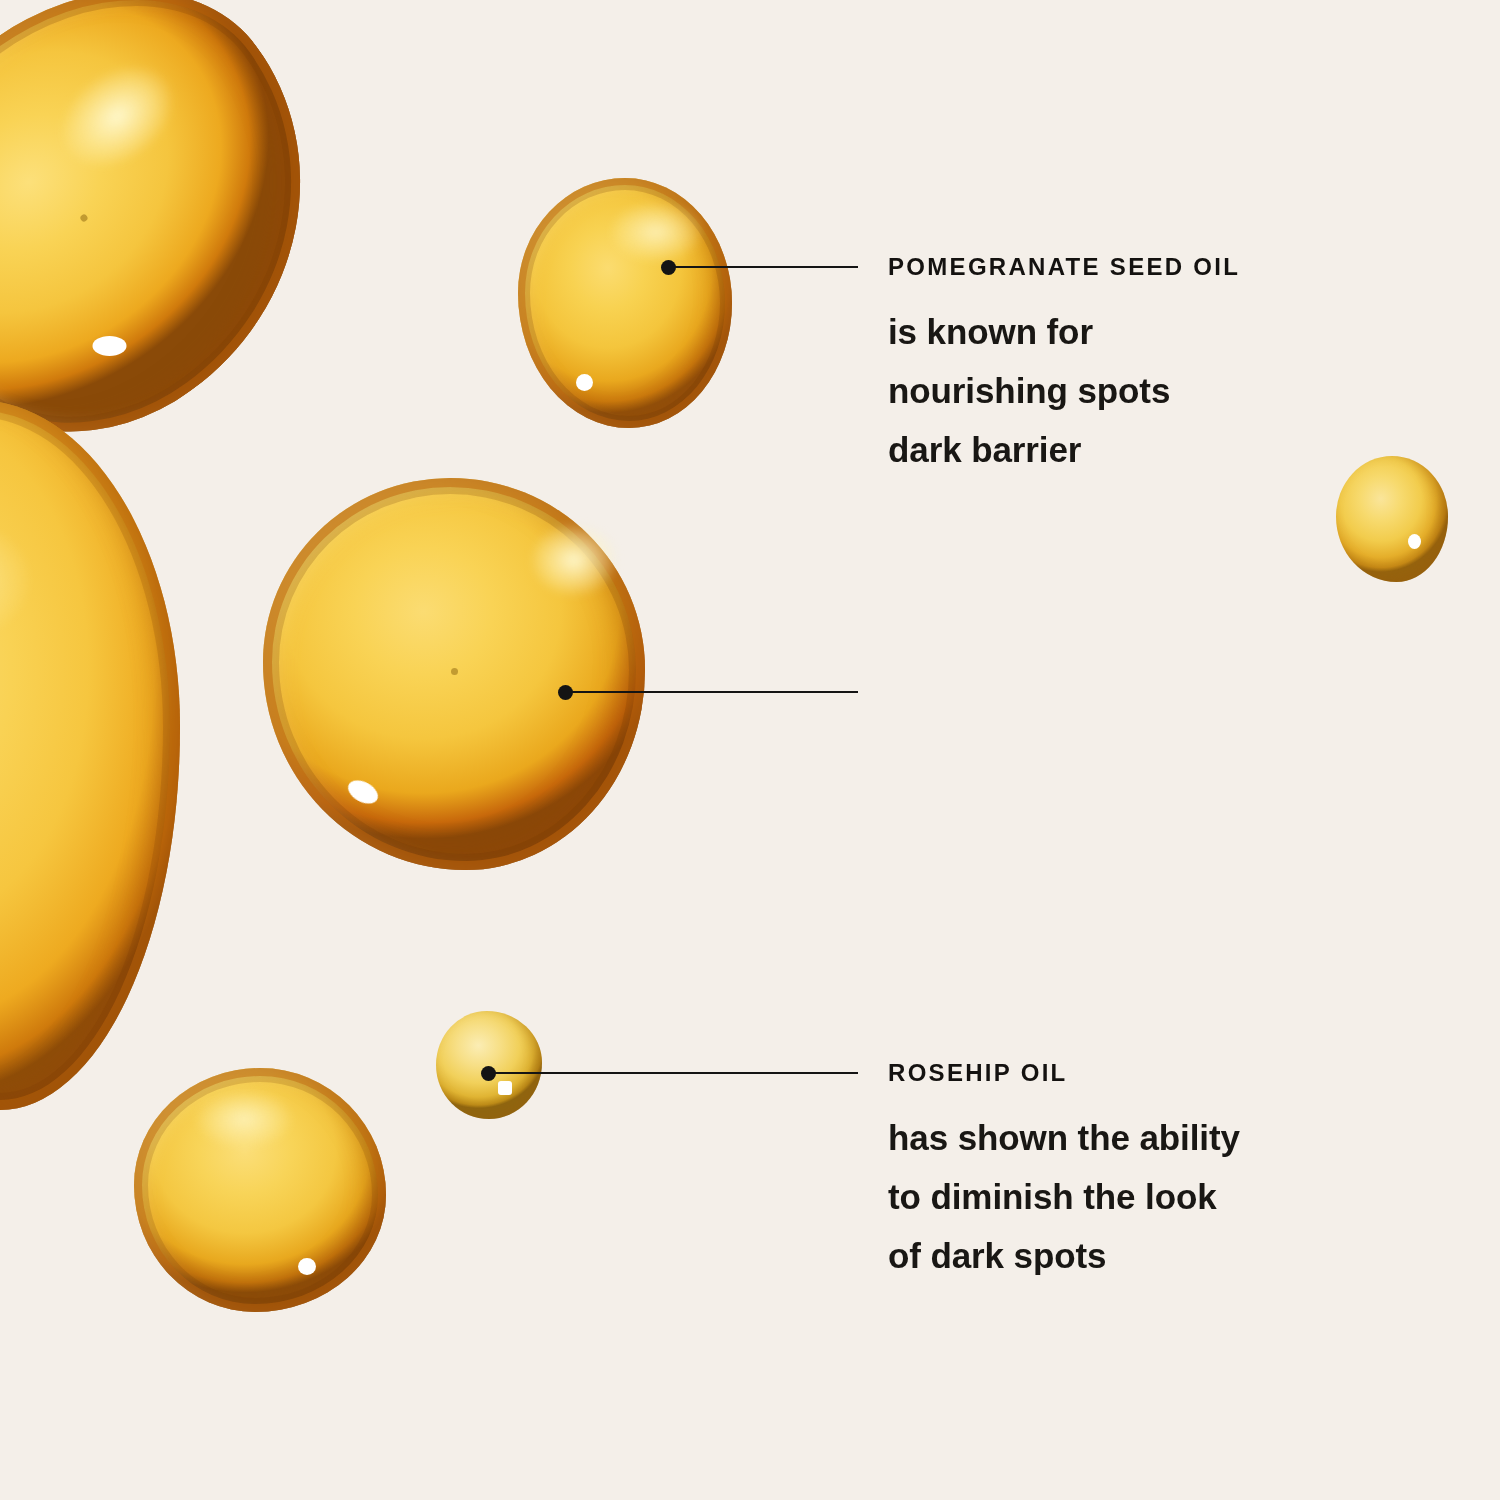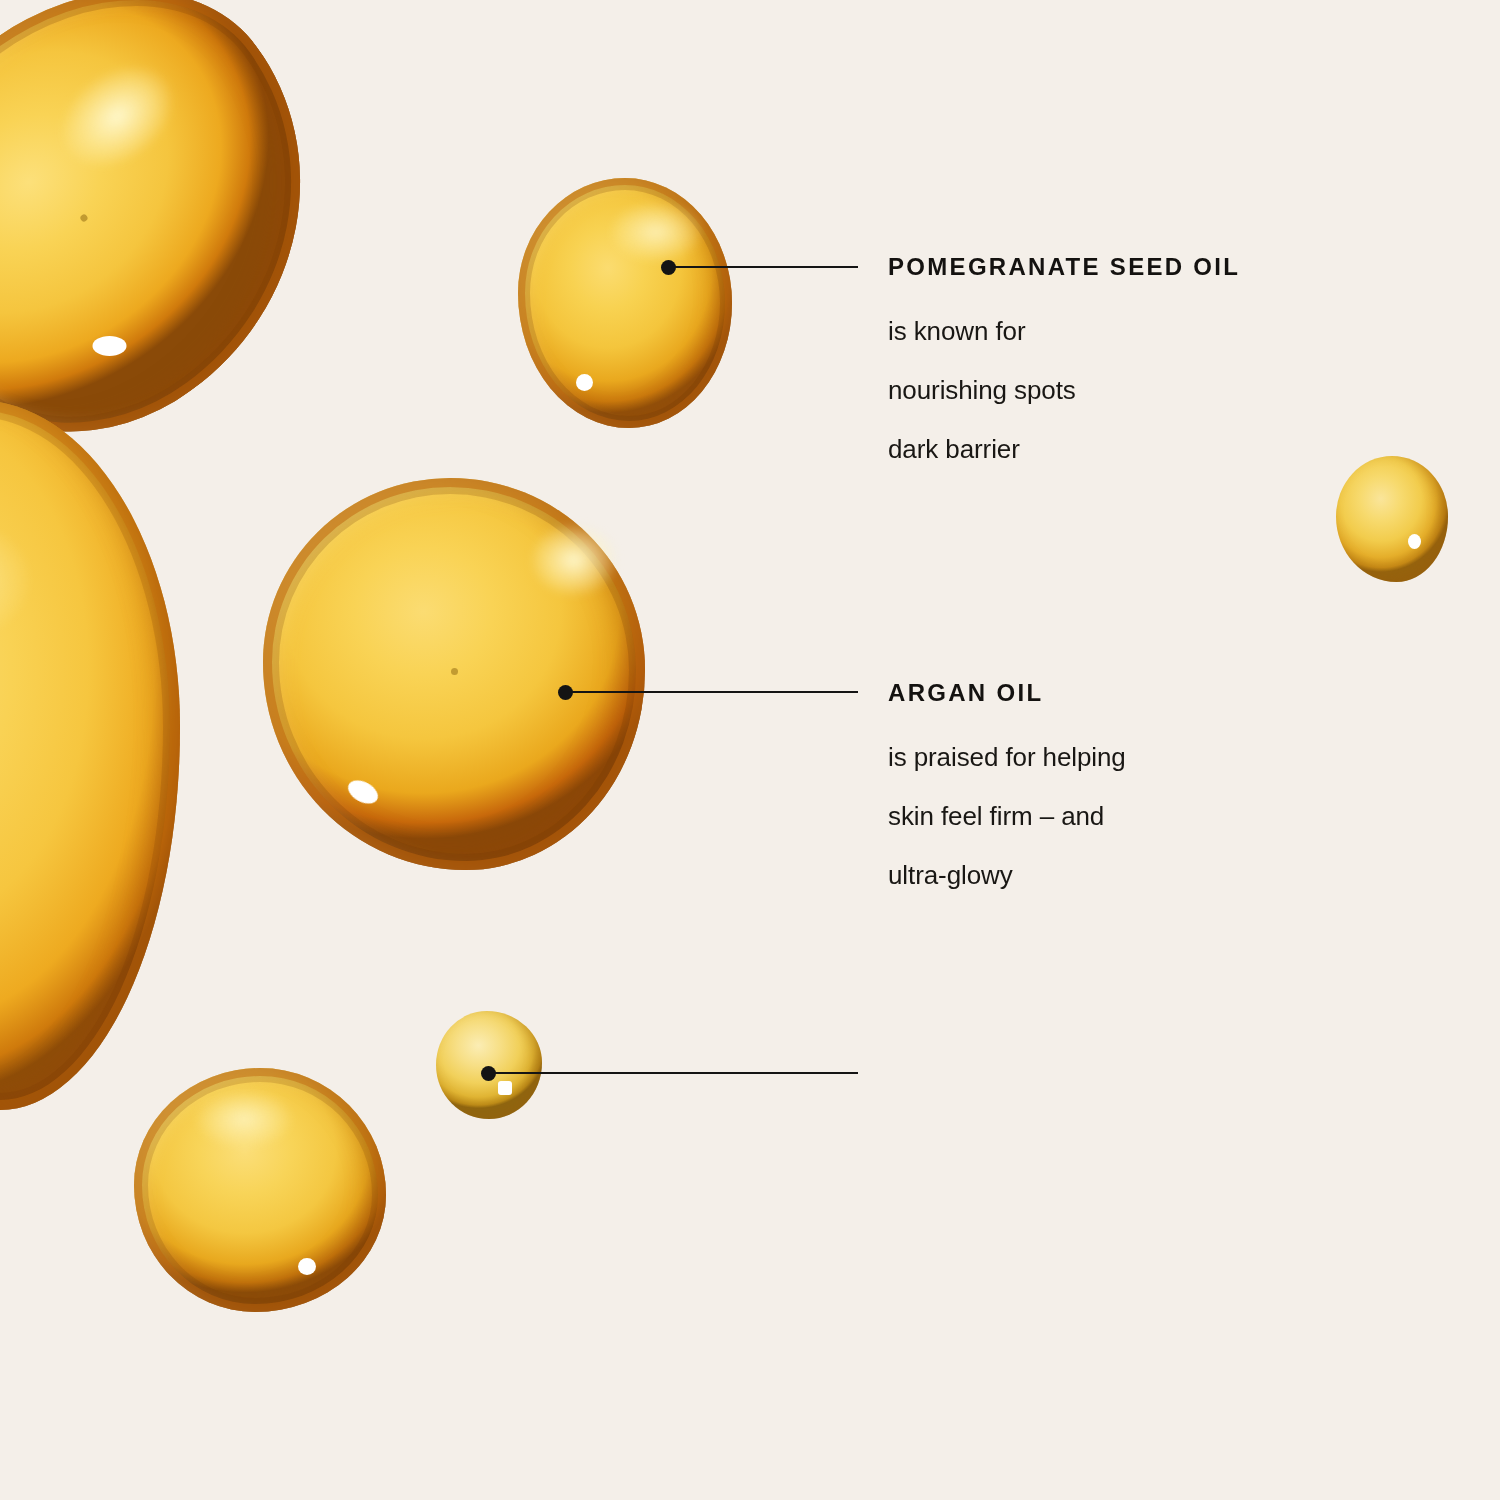--- a/index.html
+++ b/index.html
@@ -185,22 +185,22 @@
     font-size: 24px;
     font-weight: 700;
     letter-spacing: 2.3px;
     line-height: 59px;
     color: #141210;
     text-transform: uppercase;
   }
   .callout p {
     margin: 6px 0 0 0;
     font-family: "Liberation Sans", sans-serif;
-    font-size: 26px;
-    font-weight: 400;
+    font-size: 35px;
+    font-weight: 700;
     letter-spacing: -0.1px;
     line-height: 59px;
     color: #191714;
   }
   .callout p span { display: block; }
 </style>
 </head>
 <body>
 
 <div id="canvas">
@@ -271,25 +271,25 @@
       <span>POMEGRANATE</span>
       <span>SEED OIL</span>
     </h2>
     <p>
       <span>is known for</span>
       <span>nourishing spots</span>
       <span>dark barrier</span>
     </p>
   </div>
 
-  <div class="callout" style="top:663px;">
+
+  <div class="callout" style="top:1043px;">
     <h2>
-      <span>ARGAN OIL</span>
+      <span>ROSEHIP OIL</span>
     </h2>
     <p>
-      <span>is praised for helping</span>
-      <span>skin feel firm – and</span>
-      <span>ultra-glowy</span>
+      <span>has shown the ability</span>
+      <span>to diminish the look</span>
+      <span>of dark spots</span>
     </p>
   </div>
 
-
 </div>
 
 </body></html>

